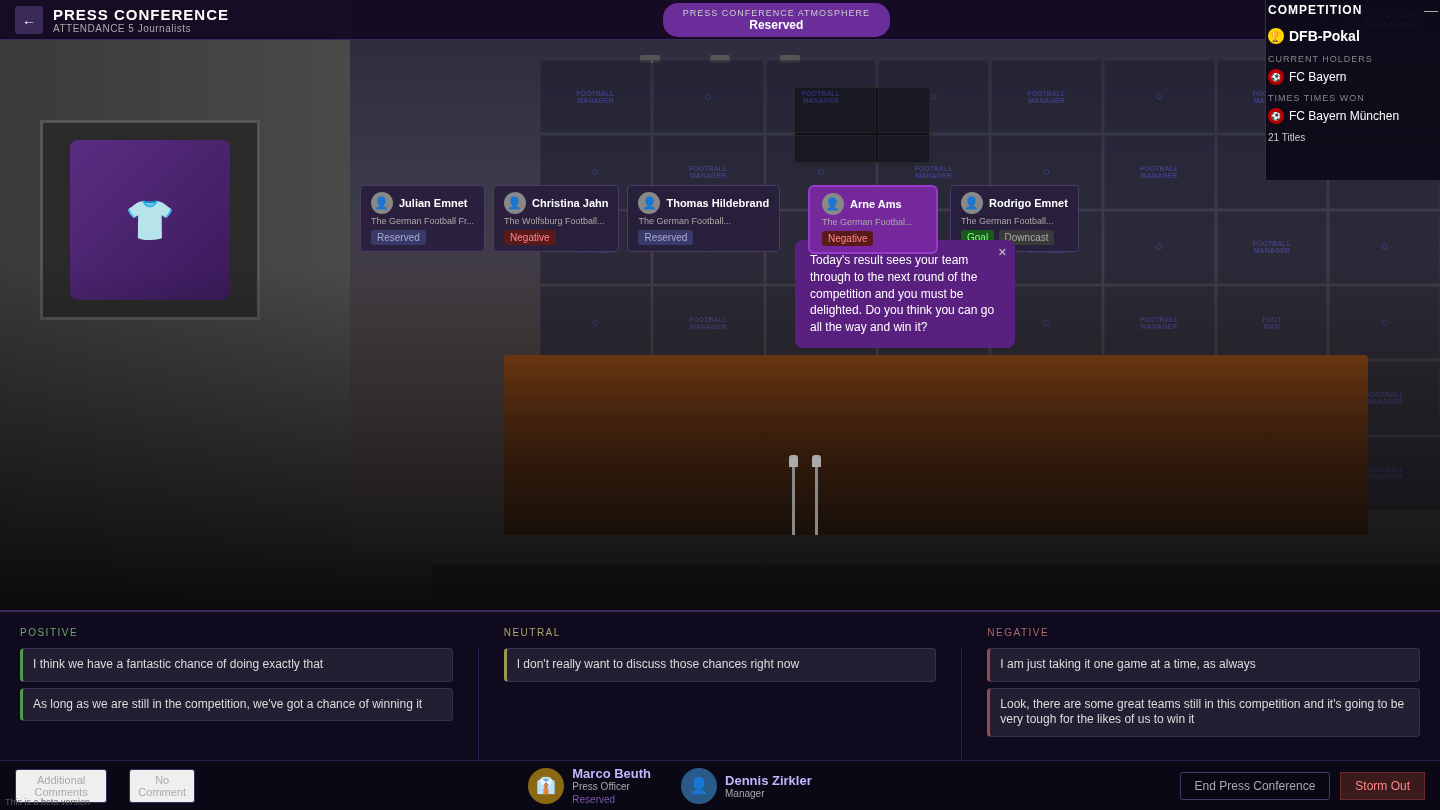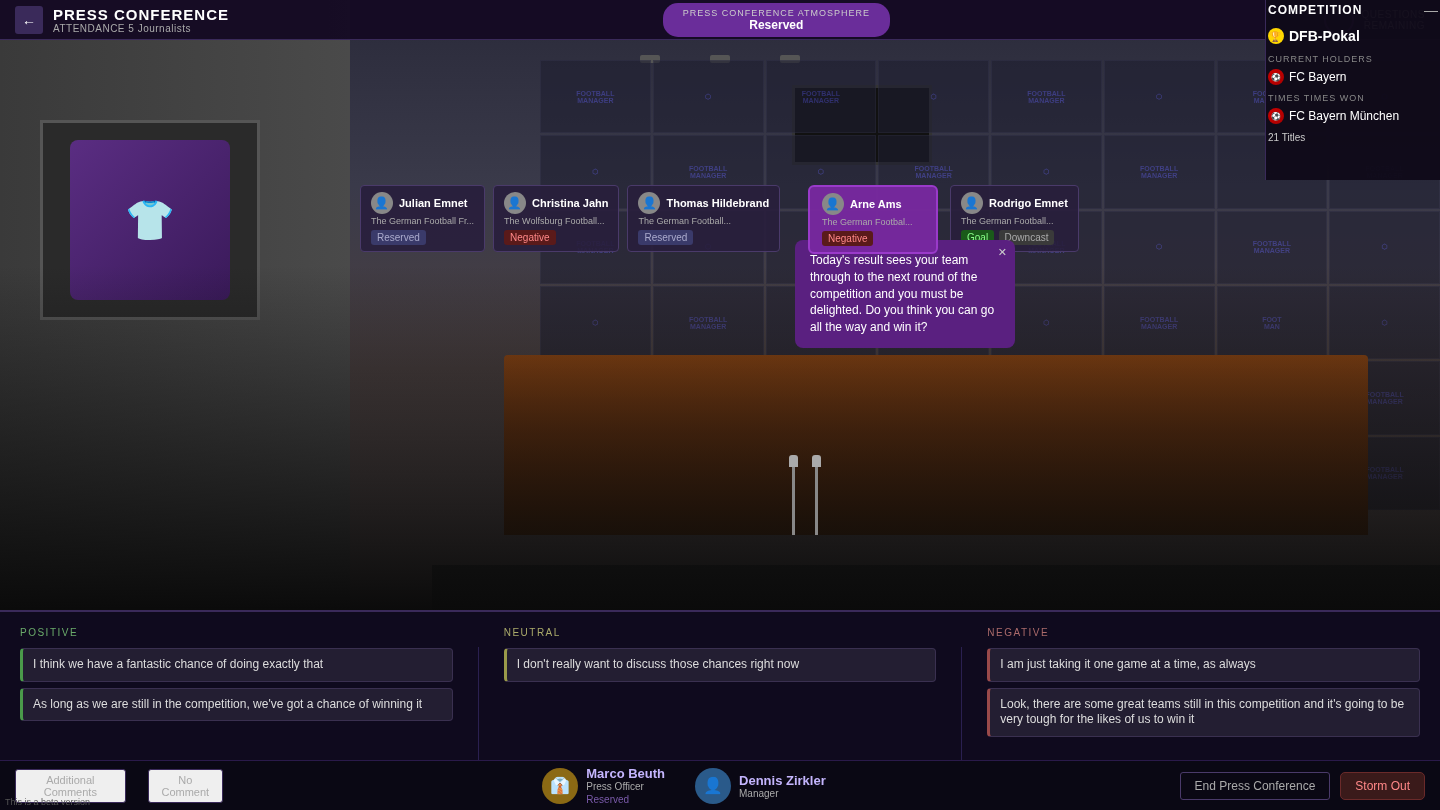--- a/index.html
+++ b/index.html
@@ -444,21 +444,21 @@
       display: flex;
       align-items: center;
       padding: 0 15px;
       z-index: 110;
     }
 
     .footer-left {
       display: flex;
       align-items: center;
       gap: 22px;
-      width: 208px;
+      width: 180px;
     }
 
     .additional-comments-btn {
       font-size: 11px;
       color: #aaa;
       cursor: pointer;
       padding: 4px 8px;
       border: 1px solid #3a2a5a;
       border-radius: 3px;
     }
@@ -537,21 +537,21 @@
       border-radius: 3px;
       color: #aaa;
       font-size: 12px;
       cursor: pointer;
     }
 
     .storm-out-btn {
       padding: 6px 14px;
       background: #3a1a1a;
       border: 1px solid #6a2a2a;
-      border-radius: 5px;
+      border-radius: 0;
       color: #f88;
       font-size: 12px;
       cursor: pointer;
     }
 
     
     .beta-text {
       position: absolute;
       bottom: 3px;
       left: 5px;

